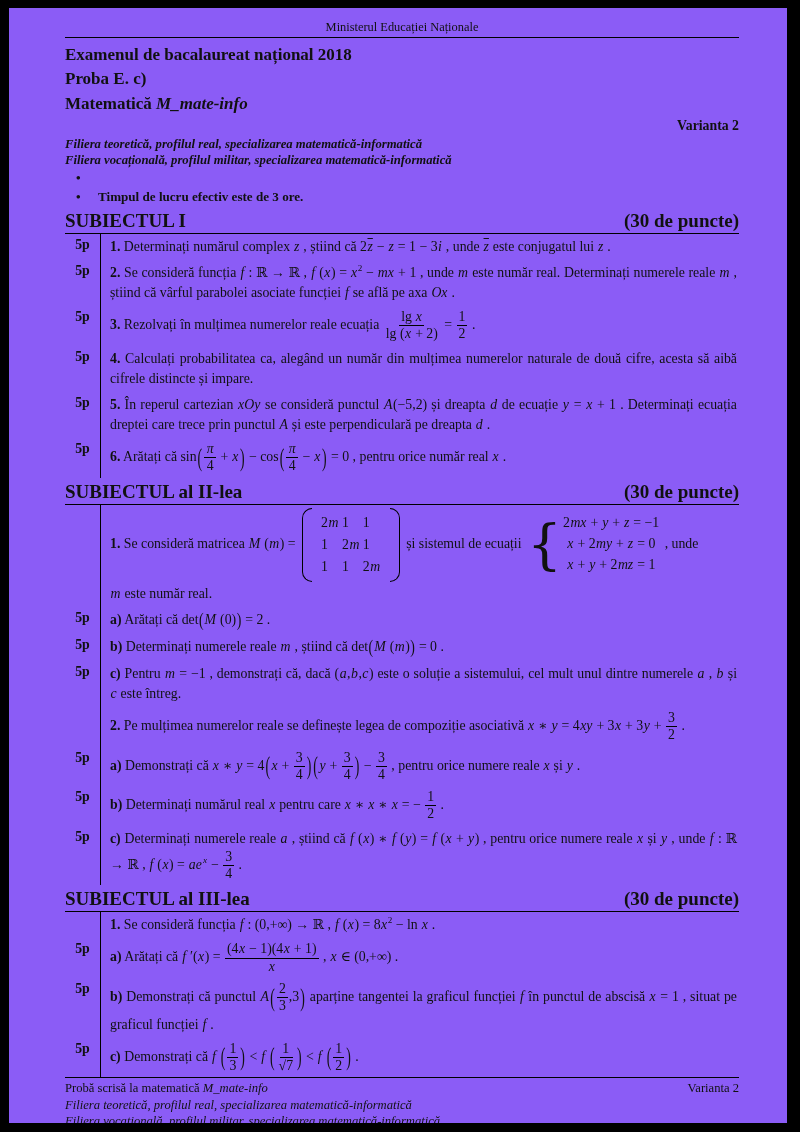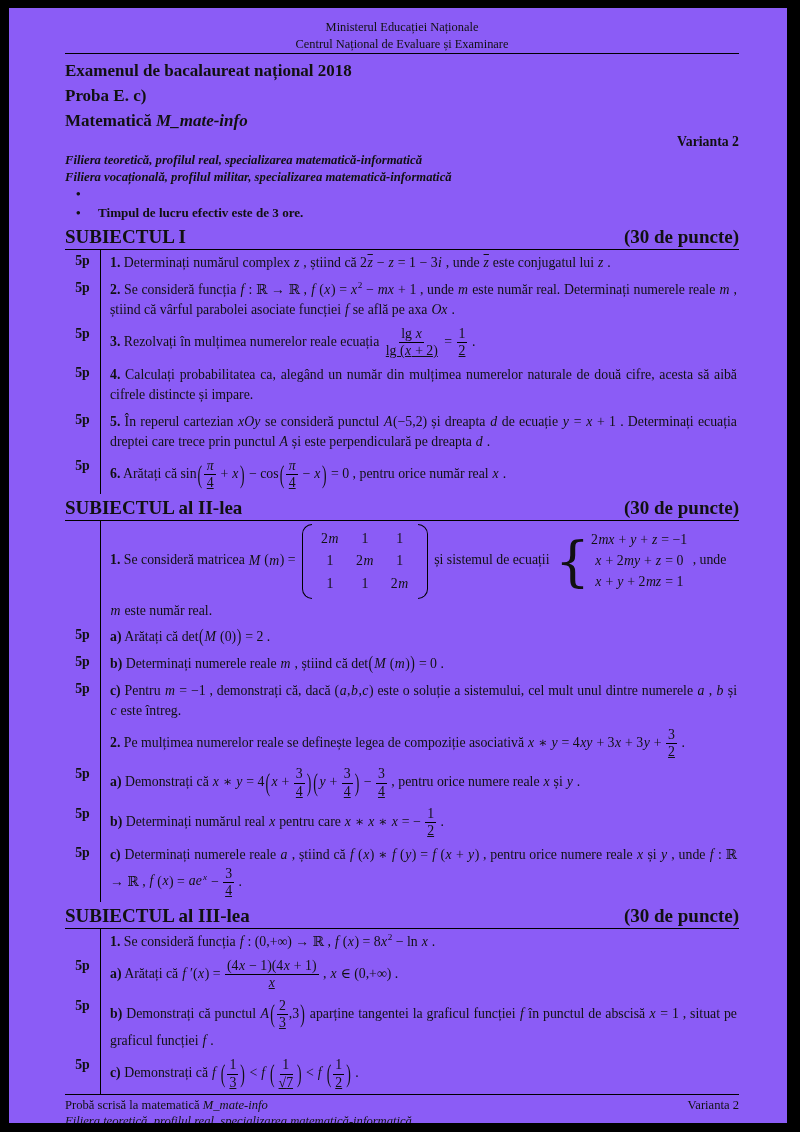--- a/index.html
+++ b/index.html
@@ -22,30 +22,30 @@
   .row{display:flex;}
   .pts{flex:0 0 36px;border-right:1.3px solid #000;font-weight:bold;text-align:center;
        padding:3px 0 2px;box-sizing:border-box;}
   .ct{flex:1;padding:3px 2px 3px 9px;text-align:justify;line-height:1.46;}
   .ct i{padding:0 0.5px;}
   .m-line{margin-bottom:2px;}
   
   .fr{display:inline-flex;flex-direction:column;align-items:center;vertical-align:middle;
       line-height:1.18;text-align:center;margin:0 1px;}
   .fr .nu{border-bottom:1.15px solid #000;padding:0 2px;}
-  .fr>span:last-child{padding:0 2px;text-decoration:underline;}
+  .fr>span:last-child{padding:0 2px;}
   
   .bp{display:inline-block;transform:scaleY(1.9);vertical-align:middle;padding:0 1px;font-weight:400;}
   .mp{display:inline-block;transform:scaleY(1.35);vertical-align:middle;padding:0 0.5px;}
   sup{font-size:66%;line-height:0;}
   .ov{text-decoration:overline;}
   
   .mat{display:inline-flex;align-items:stretch;vertical-align:middle;margin:0 3px;}
-  .mat .grid{display:grid;grid-template-columns:repeat(3,auto);column-gap:17px;
-             text-align:center;padding:4px 9px;line-height:1.6;}
+  .mat .grid{display:grid;grid-template-columns:repeat(3,auto);column-gap:3px;
+             padding:4px 9px;line-height:1.6;}
   .paren-l{width:9px;border:1.5px solid #000;border-right:none;border-radius:11px 0 0 11px;}
   .paren-r{width:9px;border:1.5px solid #000;border-left:none;border-radius:0 11px 11px 0;}
   
   .sys{display:inline-flex;align-items:center;vertical-align:middle;margin:0 2px;}
   .brace{font-size:55px;font-weight:400;line-height:0.85;margin-right:1px;
          font-family:"DejaVu Serif",serif;}
   .eqs{display:inline-flex;flex-direction:column;line-height:1.52;text-align:center;}
   .sq{border-top:1.15px solid #000;}
   
   .foot{margin-top:auto;}
@@ -55,21 +55,20 @@
   .foot-center{text-align:center;font-size:12.6px;line-height:1.4;padding-bottom:2px;}
 </style>
 </head>
 <body>
 
 <div class="frame">
   <div class="page">
 
     <div class="hdr">
       <div>Ministerul Educației Naționale</div>
-      <div>Centrul Național de Evaluare și Examinare</div>
     </div>
     <div class="hdr-rule"></div>
 
     <div class="title">Examenul de bacalaureat național 2018</div>
     <div class="title">Proba E. c)</div>
     <div class="title">Matematică <span class="em">M_mate-info</span></div>
     <div class="variant">Varianta 2</div>
 
     <div class="filiera">Filiera teoretică, profilul real, specializarea matematică-informatică</div>
     <div class="filiera">Filiera vocațională, profilul militar, specializarea matematică-informatică</div>

